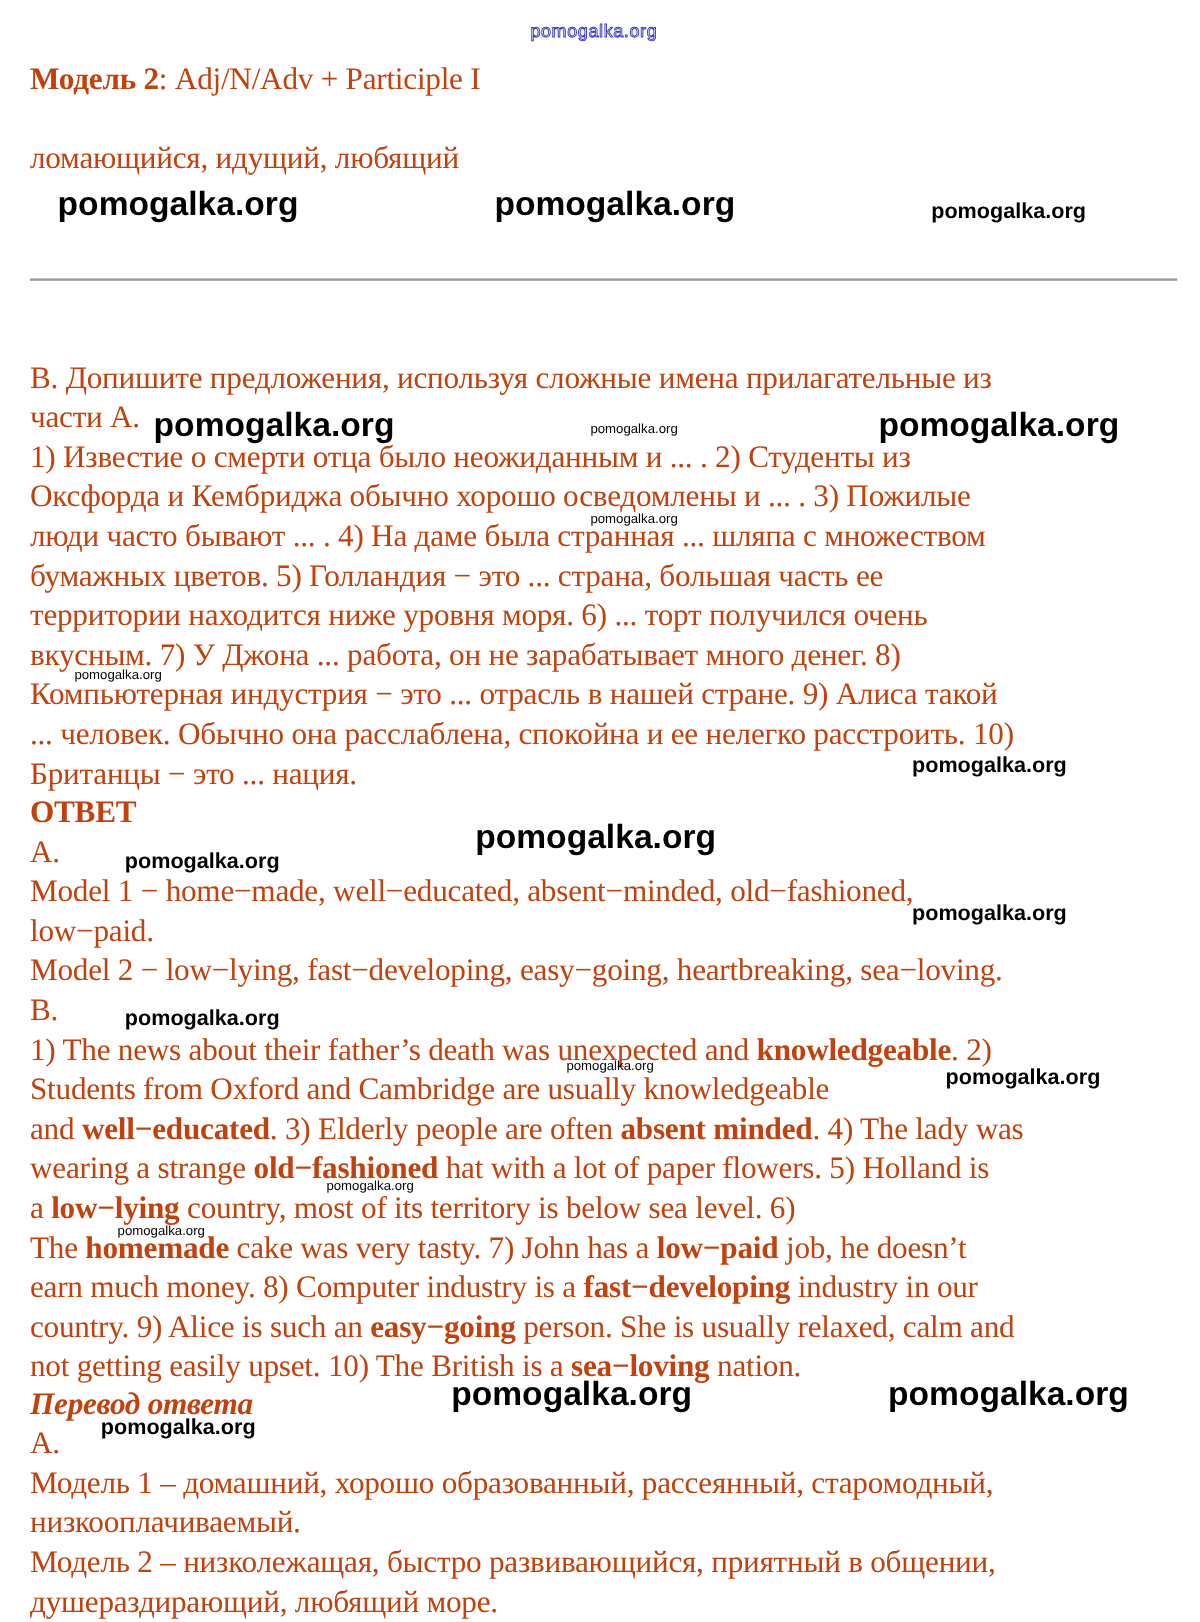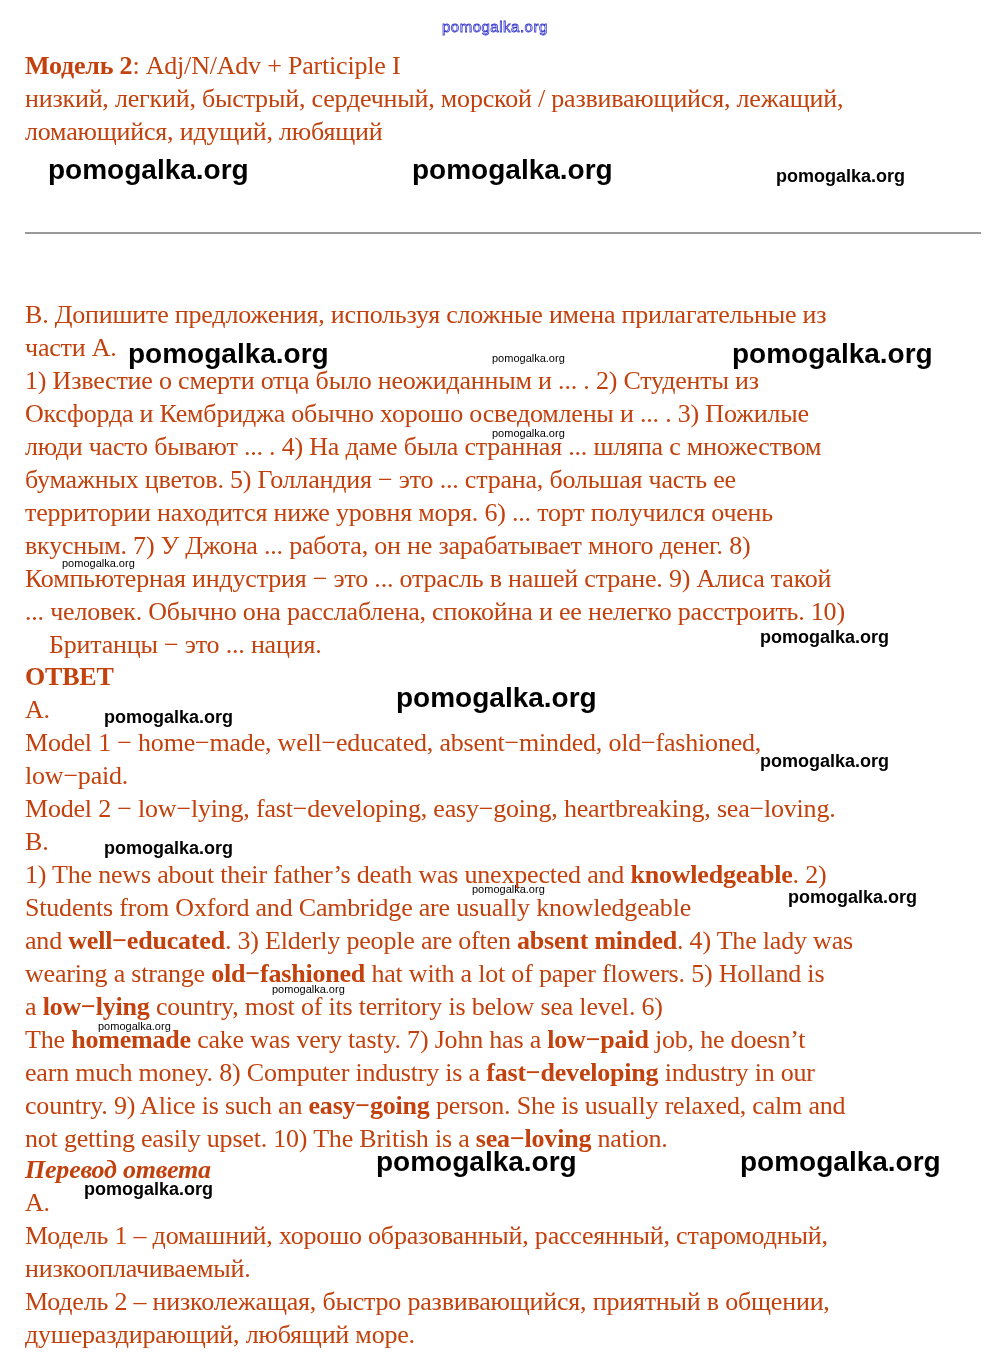--- a/index.html
+++ b/index.html
@@ -26,37 +26,36 @@
   .divider { position: absolute; left: 25px; top: 216px; width: 956px; height: 2px; background: #9a9a9a; }
 </style>
 </head>
 <body>
 
 <div class="page">
 
   <div class="wm top" style="left:442px; top:2px;">pomogalka.org</div>
 
   <div class="line" style="top:34px;"><b>Модель 2</b><span>: Adj/N/Adv + Participle I</span></div>
-  <div class="line" style="top:67px;">низкий, легкий, быстрый, сердечный, морской / развивающийся, лежащий,</div>
   <div class="line" style="top:100px;">ломающийся, идущий, любящий</div>
 
   <div class="divider"></div>
 
   <div>
     <div class="line" style="top:283px;">В. Допишите предложения, используя сложные имена прилагательные из</div>
     <div class="line" style="top:316px;">части А.</div>
     <div class="line" style="top:349px;">1) Известие о смерти отца было неожиданным и ... . 2) Студенты из</div>
     <div class="line" style="top:382px;">Оксфорда и Кембриджа обычно хорошо осведомлены и ... . 3) Пожилые</div>
     <div class="line" style="top:415px;">люди часто бывают ... . 4) На даме была странная ... шляпа с множеством</div>
     <div class="line" style="top:448px;">бумажных цветов. 5) Голландия − это ... страна, большая часть ее</div>
     <div class="line" style="top:481px;">территории находится ниже уровня моря. 6) ... торт получился очень</div>
     <div class="line" style="top:514px;">вкусным. 7) У Джона ... работа, он не зарабатывает много денег. 8)</div>
     <div class="line" style="top:547px;">Компьютерная индустрия − это ... отрасль в нашей стране. 9) Алиса такой</div>
     <div class="line" style="top:580px;">... человек. Обычно она расслаблена, спокойна и ее нелегко расстроить. 10)</div>
-    <div class="line" style="top:613px;margin-left:24px;">Британцы − это ... нация.</div>
+    <div class="line" style="top:613px;">Британцы − это ... нация.</div>
   </div>
 
   <div>
     <div class="line" style="top:645px;"><b>ОТВЕТ</b></div>
     <div class="line" style="top:678px;">A.</div>
     <div class="line" style="top:711px;">Model 1 − home−made, well−educated, absent−minded, old−fashioned,</div>
     <div class="line" style="top:744px;">low−paid.</div>
     <div class="line" style="top:777px;">Model 2 − low−lying, fast−developing, easy−going, heartbreaking, sea−loving.</div>
     <div class="line" style="top:810px;">B.</div>
     <div id="answer-b-lines">

